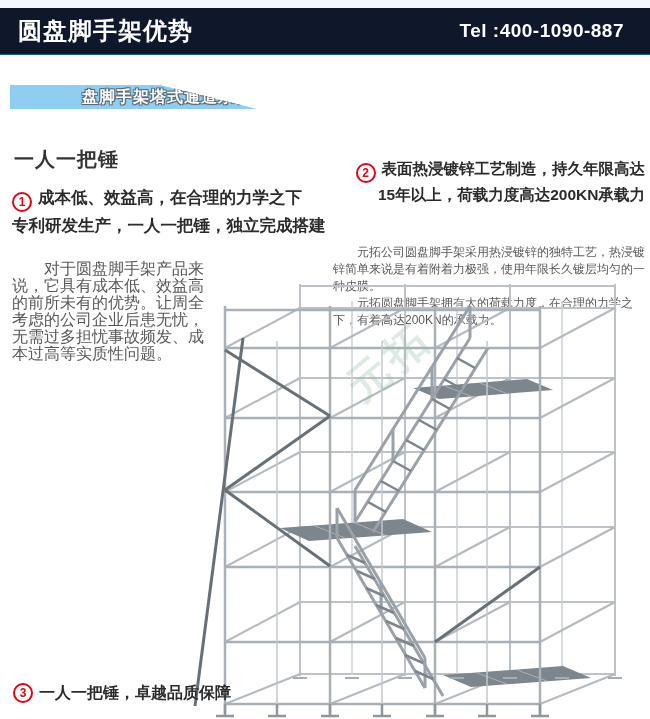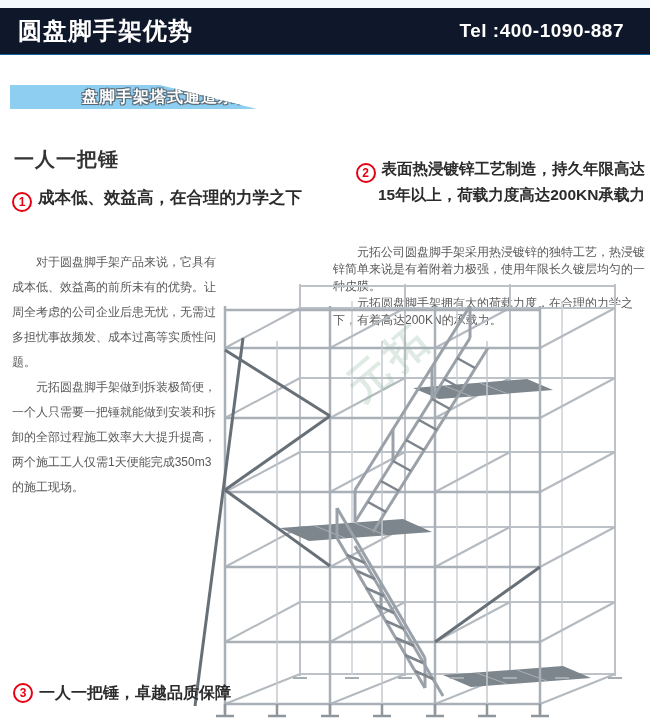--- a/index.html
+++ b/index.html
@@ -49,21 +49,21 @@
   }
   .claim{position:absolute;color:#2b2b2b;font-weight:bold;}
   .claim .cline{display:block;}
   .claim1{left:12px;top:184px;width:330px;font-size:16.5px;line-height:26px;}
   .claim2{left:345px;top:157px;width:300px;font-size:15.5px;line-height:24px;text-align:right;}
   .claim2 .cline2{margin-left:0;}
   .claim3{left:13px;top:681px;width:300px;font-size:16px;line-height:24px;display:flex;align-items:center;z-index:5;}
   
   .paras{position:absolute;color:#595959;}
   .paras p{margin:0;text-indent:2em;}
-  .paras-left{left:12px;top:250px;width:207px;font-size:12px;line-height:25px;}
+  .paras-left{left:12px;top:260px;width:207px;font-size:16px;line-height:17px;}
   .paras-right{left:333px;top:244px;width:316px;font-size:12px;line-height:17px;}
   
   .scaffold{
     position:absolute;left:185px;top:276px;width:460px;height:443px;
     overflow:hidden;z-index:1;
   }
   .scaffold svg{display:block;}
   .watermark{
     position:absolute;left:150px;top:95px;
     font-size:42px;font-weight:bold;letter-spacing:6px;
@@ -83,25 +83,25 @@
 </div>
 
 <div class="ribbon">
   <span class="ribbon-label">盘脚手架塔式通道系统</span>
 </div>
 
 <div class="section-title">一人一把锤</div>
 
 <div class="claim claim1">
   <span class="cline"><span class="num-circle">1</span><span>成本低、效益高，在合理的力学之下</span></span>
+  <span class="cline">专利研发生产，一人一把锤，独立完成搭建</span>
 </div>
 
 <div class="paras paras-left">
   <p>对于圆盘脚手架产品来说，它具有成本低、效益高的前所未有的优势。让周全考虑的公司企业后患无忧，无需过多担忧事故频发、成本过高等实质性问题。</p>
-  <p>元拓圆盘脚手架做到拆装极简便，一个人只需要一把锤就能做到安装和拆卸的全部过程施工效率大大提升提高，两个施工工人仅需1天便能完成350m3的施工现场。</p>
 </div>
 
 <div class="claim claim2">
   <span class="cline"><span class="num-circle">2</span><span>表面热浸镀锌工艺制造，持久年限高达</span></span>
   <span class="cline cline2">15年以上，荷载力度高达200KN承载力</span>
 </div>
 
 <div class="paras paras-right">
   <p>元拓公司圆盘脚手架采用热浸镀锌的独特工艺，热浸镀锌简单来说是有着附着力极强，使用年限长久镀层均匀的一种皮膜。</p>
   <p>元拓圆盘脚手架拥有大的荷载力度，在合理的力学之下，有着高达200KN的承载力。</p>

